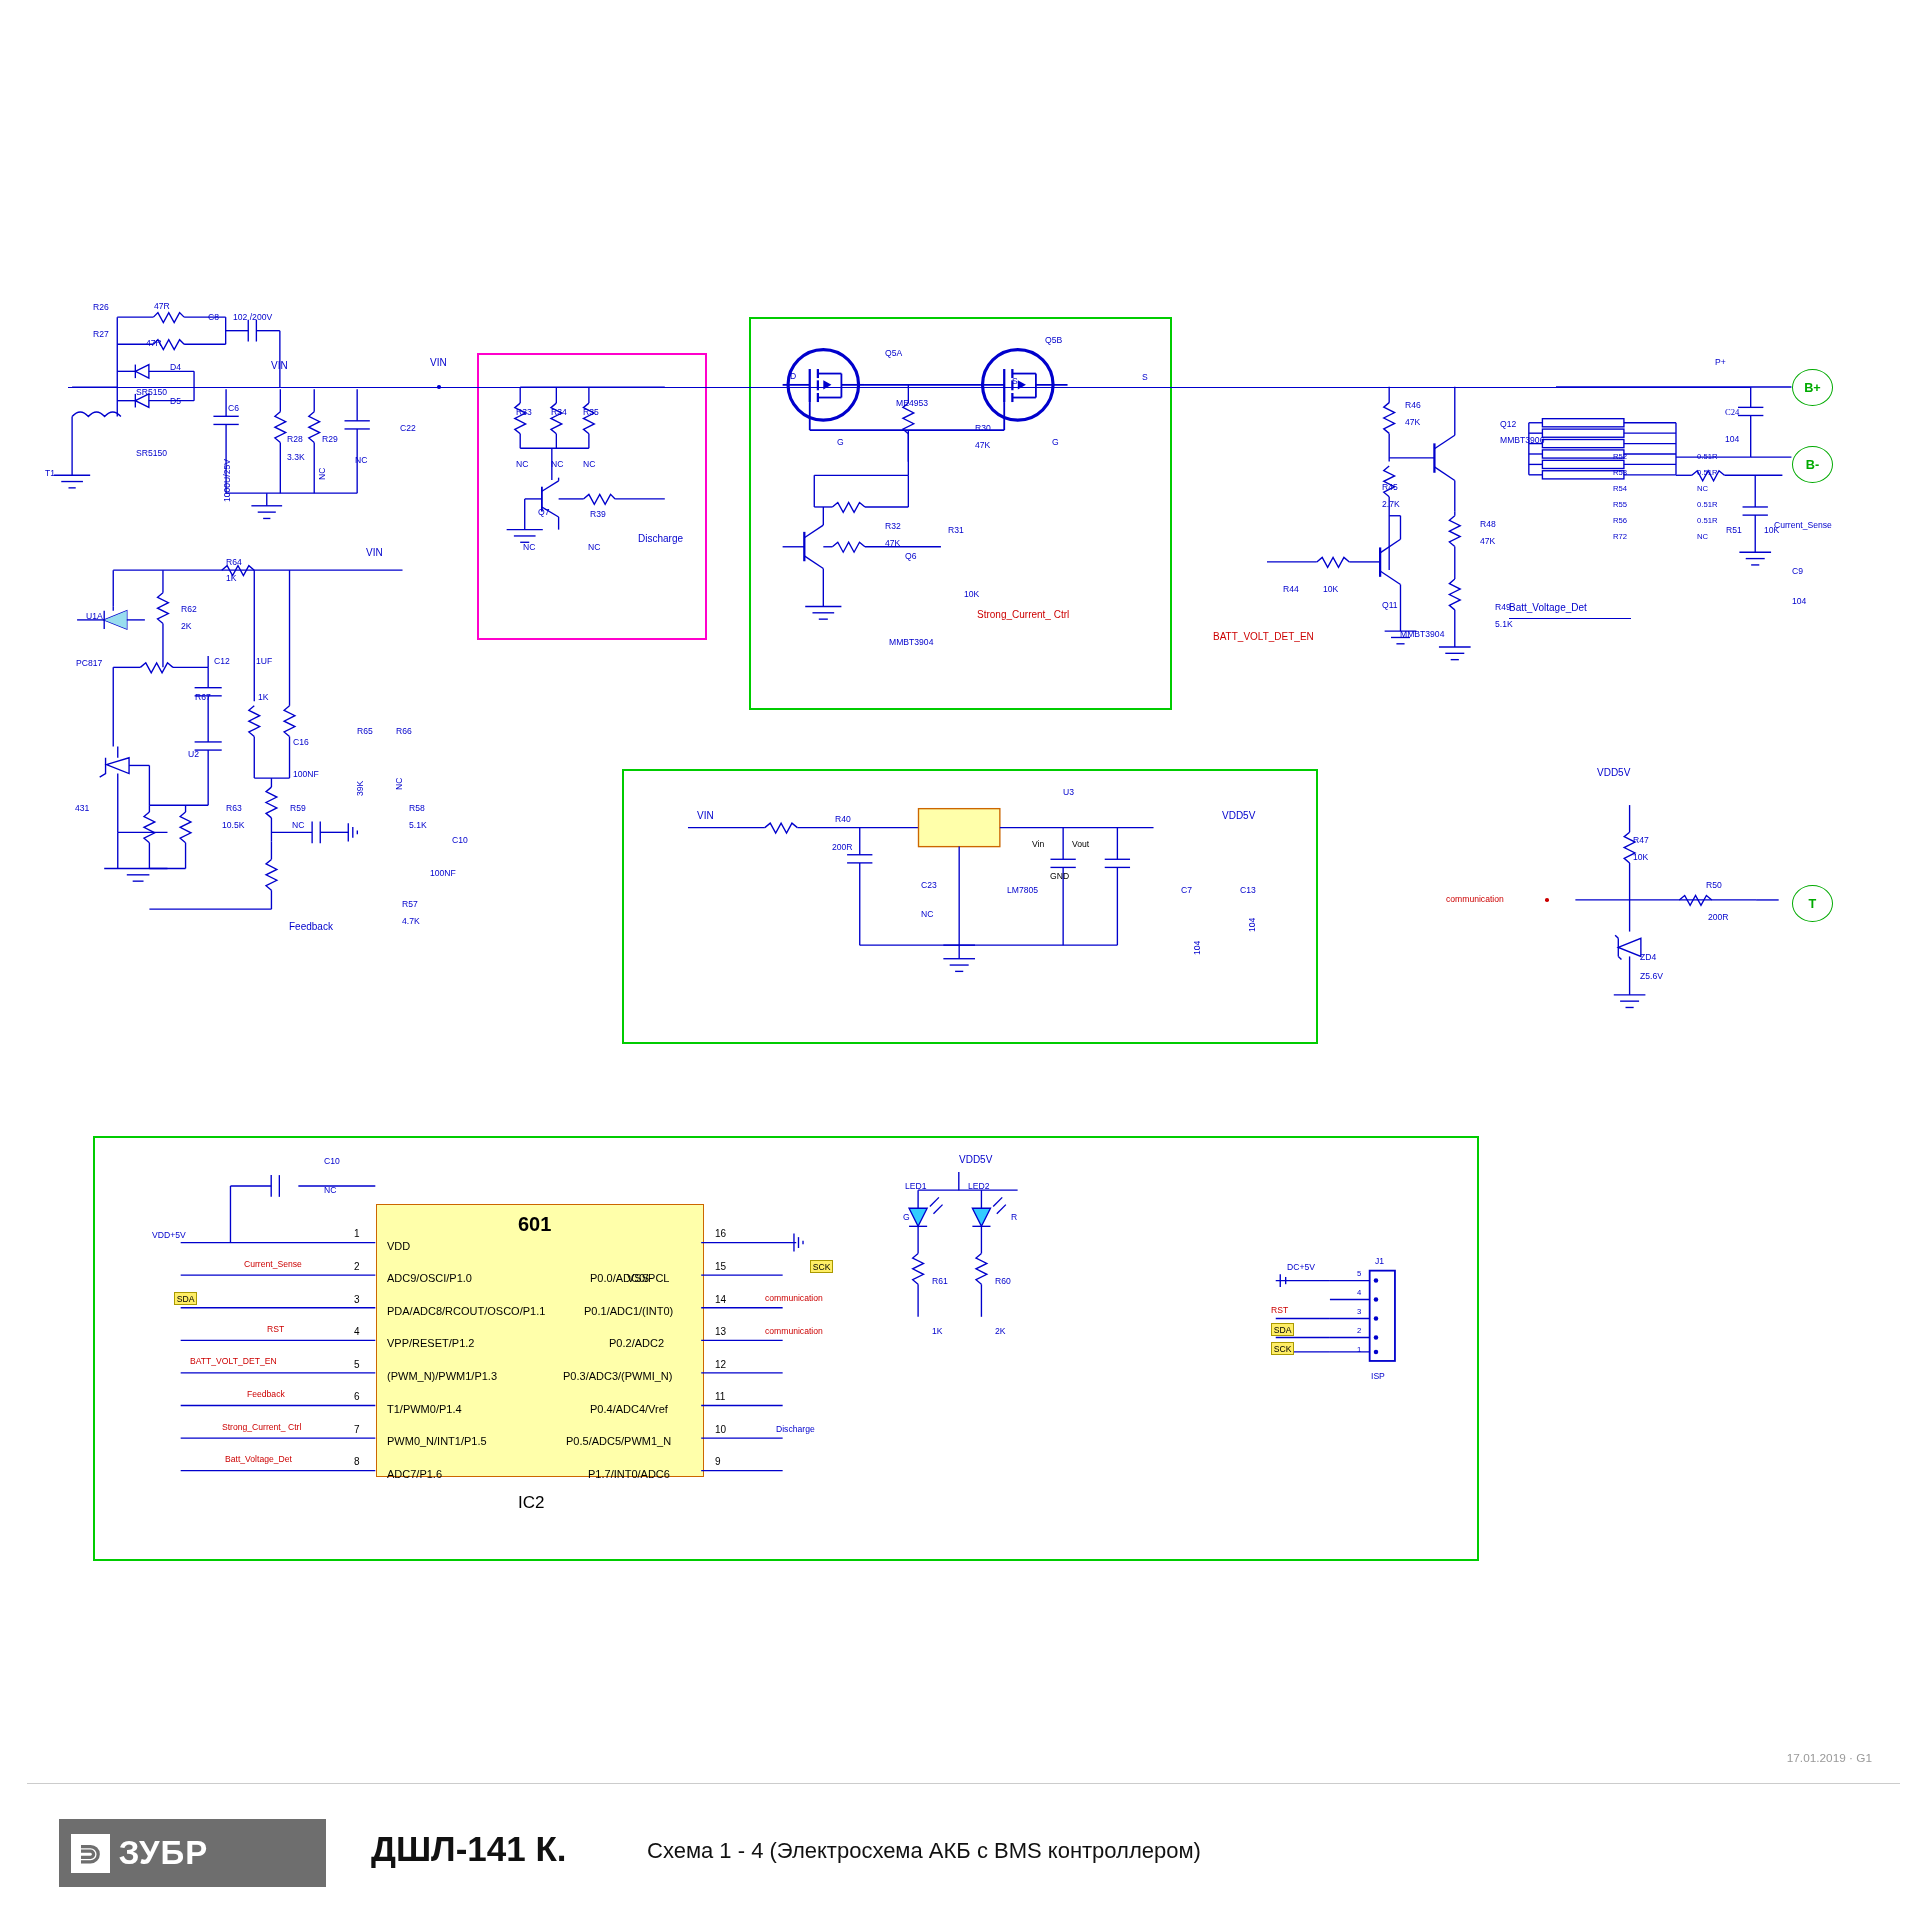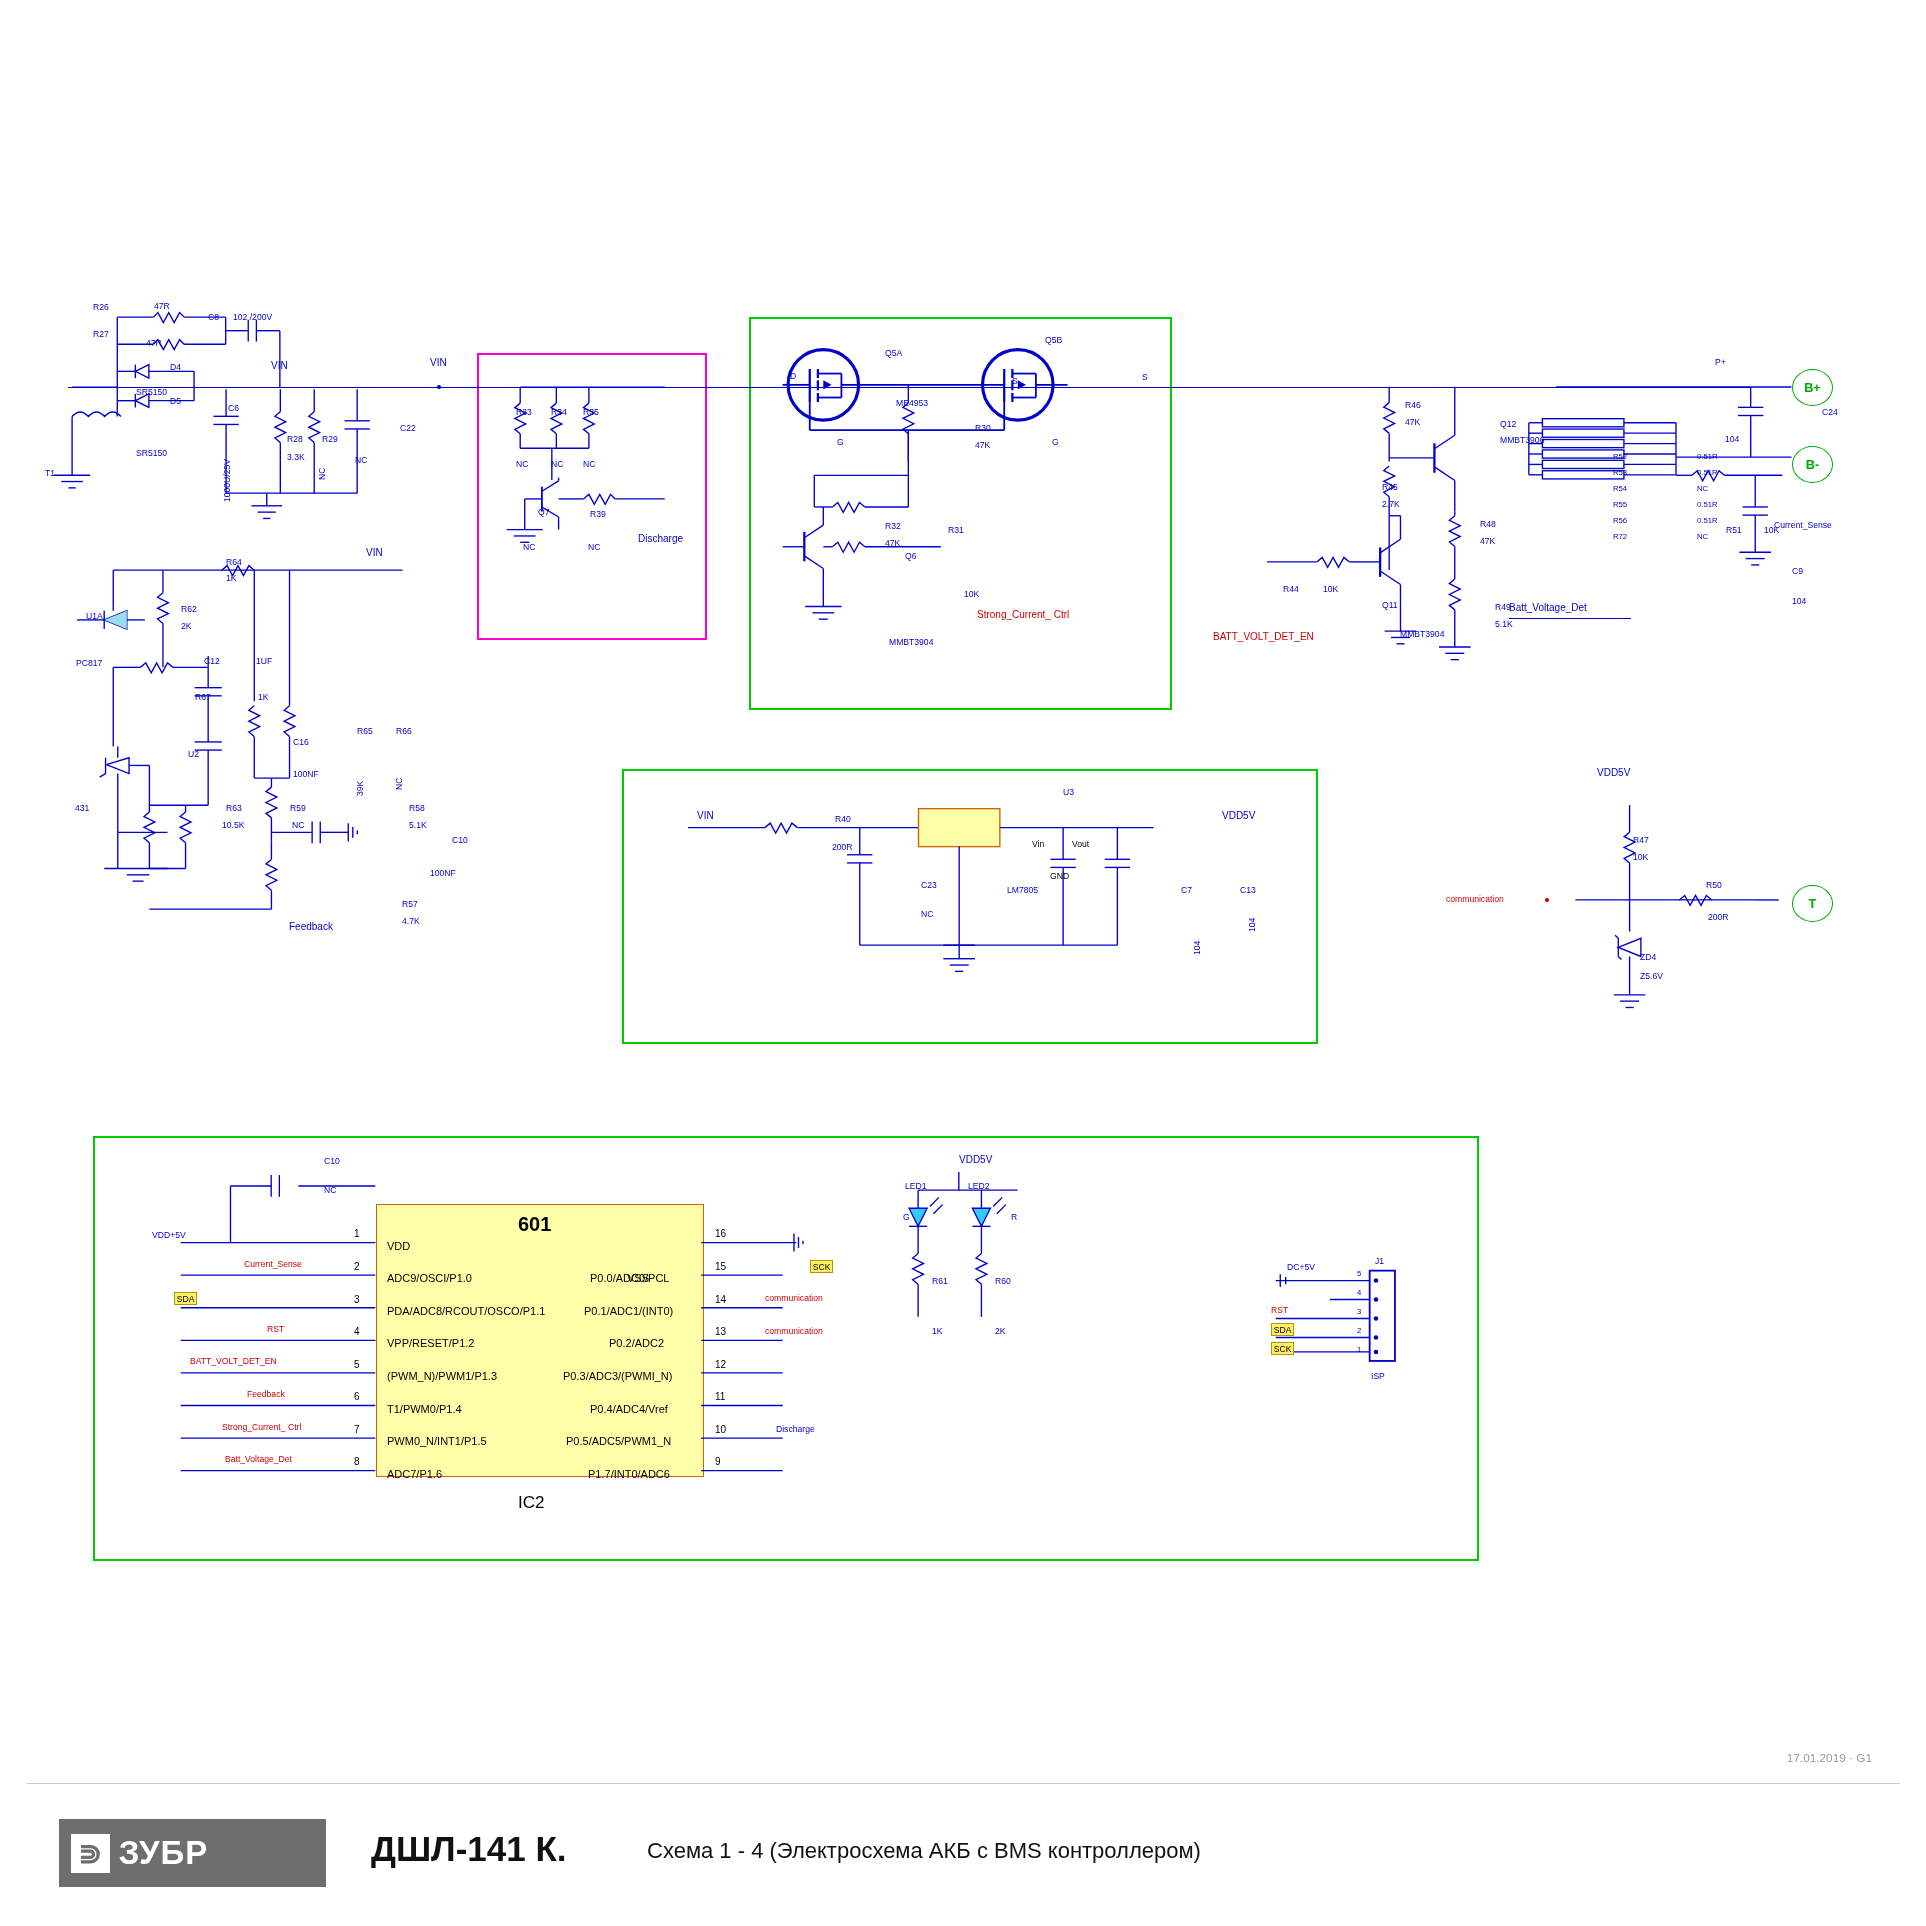--- a/index.html
+++ b/index.html
@@ -340,21 +340,21 @@
   </svg>
   <div class="lbl" style="left:366px;top:547px;">VIN</div>
   <div class="lbl s" style="left:226px;top:557px;">R64</div>
   <div class="lbl s" style="left:226px;top:573px;">1K</div>
   <div class="lbl s" style="left:86px;top:611px;">U1A</div>
   <div class="lbl s" style="left:76px;top:658px;">PC817</div>
   <div class="lbl s" style="left:181px;top:604px;">R62</div>
   <div class="lbl s" style="left:181px;top:621px;">2K</div>
   <div class="lbl s" style="left:195px;top:692px;">R67</div>
   <div class="lbl s" style="left:258px;top:692px;">1K</div>
-  <div class="lbl s" style="left:204px;top:656px;">C12</div>
+  <div class="lbl s" style="left:214px;top:656px;">C12</div>
   <div class="lbl s" style="left:256px;top:656px;">1UF</div>
   <div class="lbl s" style="left:293px;top:737px;">C16</div>
   <div class="lbl s" style="left:293px;top:769px;">100NF</div>
   <div class="lbl s" style="left:140px;top:749px;margin-left:48px;">U2</div>
   <div class="lbl s" style="left:75px;top:803px;">431</div>
   <div class="lbl s" style="left:226px;top:803px;">R63</div>
   <div class="lbl s" style="left:222px;top:820px;">10.5K</div>
   <div class="lbl s" style="left:290px;top:803px;">R59</div>
   <div class="lbl s" style="left:292px;top:820px;">NC</div>
   <div class="lbl s" style="left:357px;top:726px;">R65</div>
@@ -488,21 +488,21 @@
   <div class="lbl xs" style="left:1613px;top:484px;">R54</div>
   <div class="lbl xs" style="left:1697px;top:484px;">NC</div>
   <div class="lbl xs" style="left:1613px;top:500px;">R55</div>
   <div class="lbl xs" style="left:1697px;top:500px;">0.51R</div>
   <div class="lbl xs" style="left:1613px;top:516px;">R56</div>
   <div class="lbl xs" style="left:1697px;top:516px;">0.51R</div>
   <div class="lbl xs" style="left:1613px;top:532px;">R72</div>
   <div class="lbl xs" style="left:1697px;top:532px;">NC</div>
   <div class="lbl s" style="left:1726px;top:525px;">R51</div>
   <div class="lbl s" style="left:1764px;top:525px;">10K</div>
-  <div class="lbl s" style="left:1822px;top:407px;">C24</div>
+  <div class="lbl s" style="left:1725px;top:407px;font-family:Liberation Serif, serif;">C24</div>
   <div class="lbl s" style="left:1725px;top:434px;">104</div>
   <div class="lbl s" style="left:1792px;top:566px;">C9</div>
   <div class="lbl s" style="left:1792px;top:596px;">104</div>
   <div class="lbl s" style="left:1774px;top:520px;">Current_Sense</div>
 
   <svg width="656" height="226" style="left:647px;top:796px;" viewBox="0 0 1450 500">
     <line x1="90" y1="70" x2="260" y2="70" stroke="#0000cc" stroke-width="3"></line>
     <polyline points="260,70 272,60 284,82 296,60 308,82 320,60 332,70" fill="none" stroke="#0000cc" stroke-width="3"></polyline>
     <line x1="332" y1="70" x2="600" y2="70" stroke="#0000cc" stroke-width="3"></line>
 

